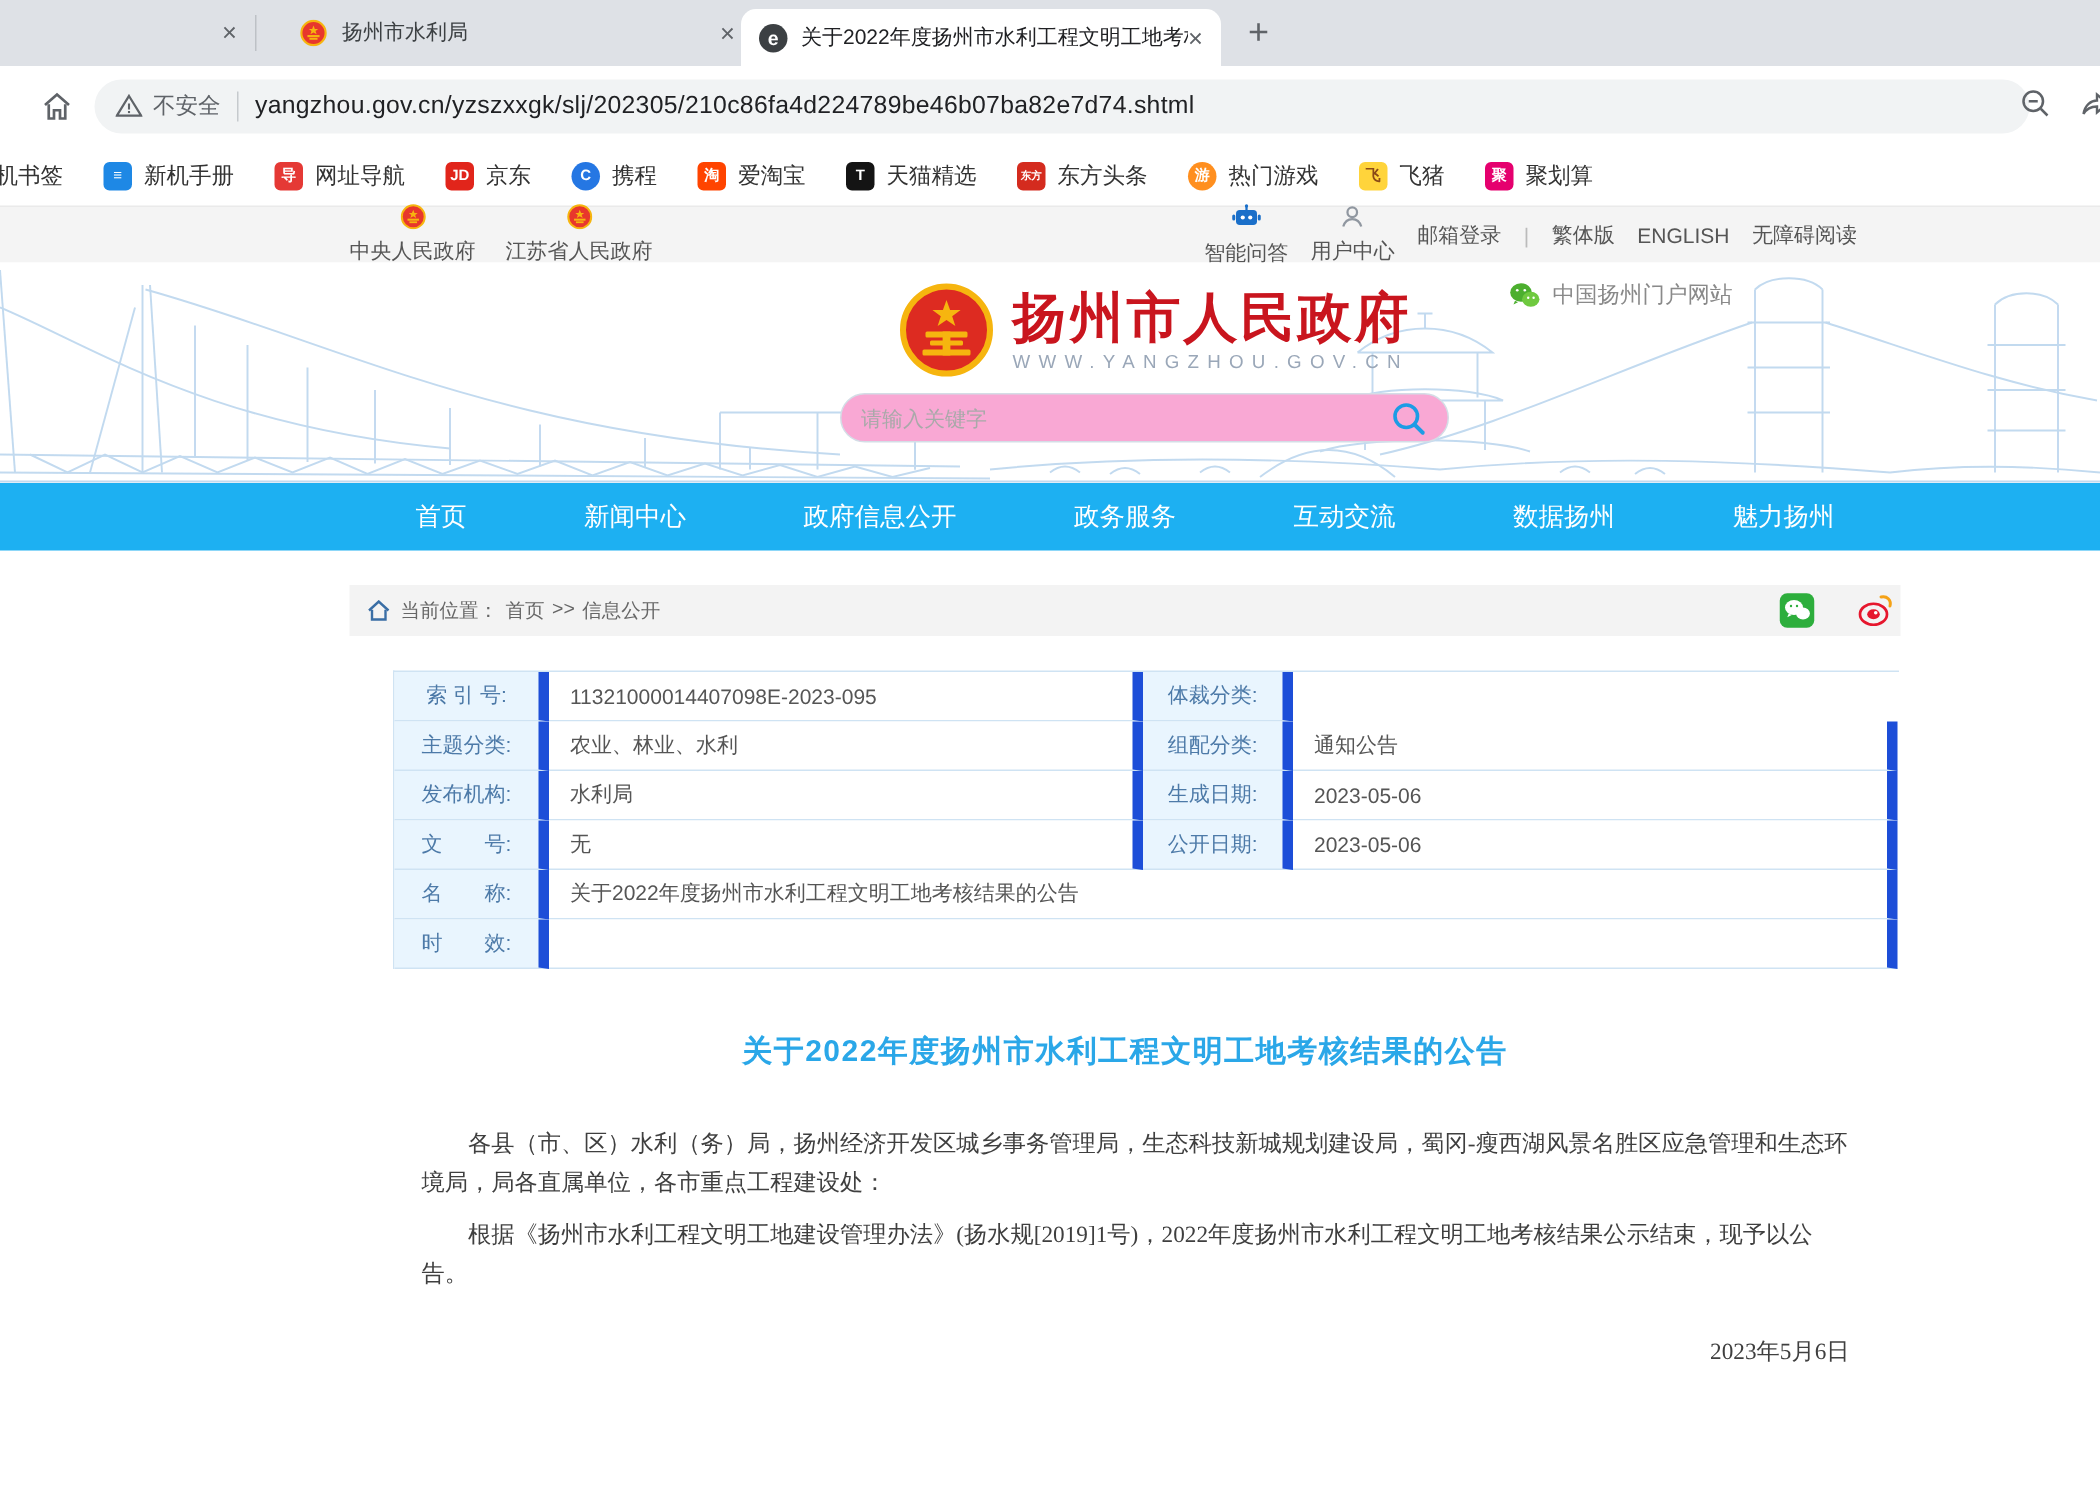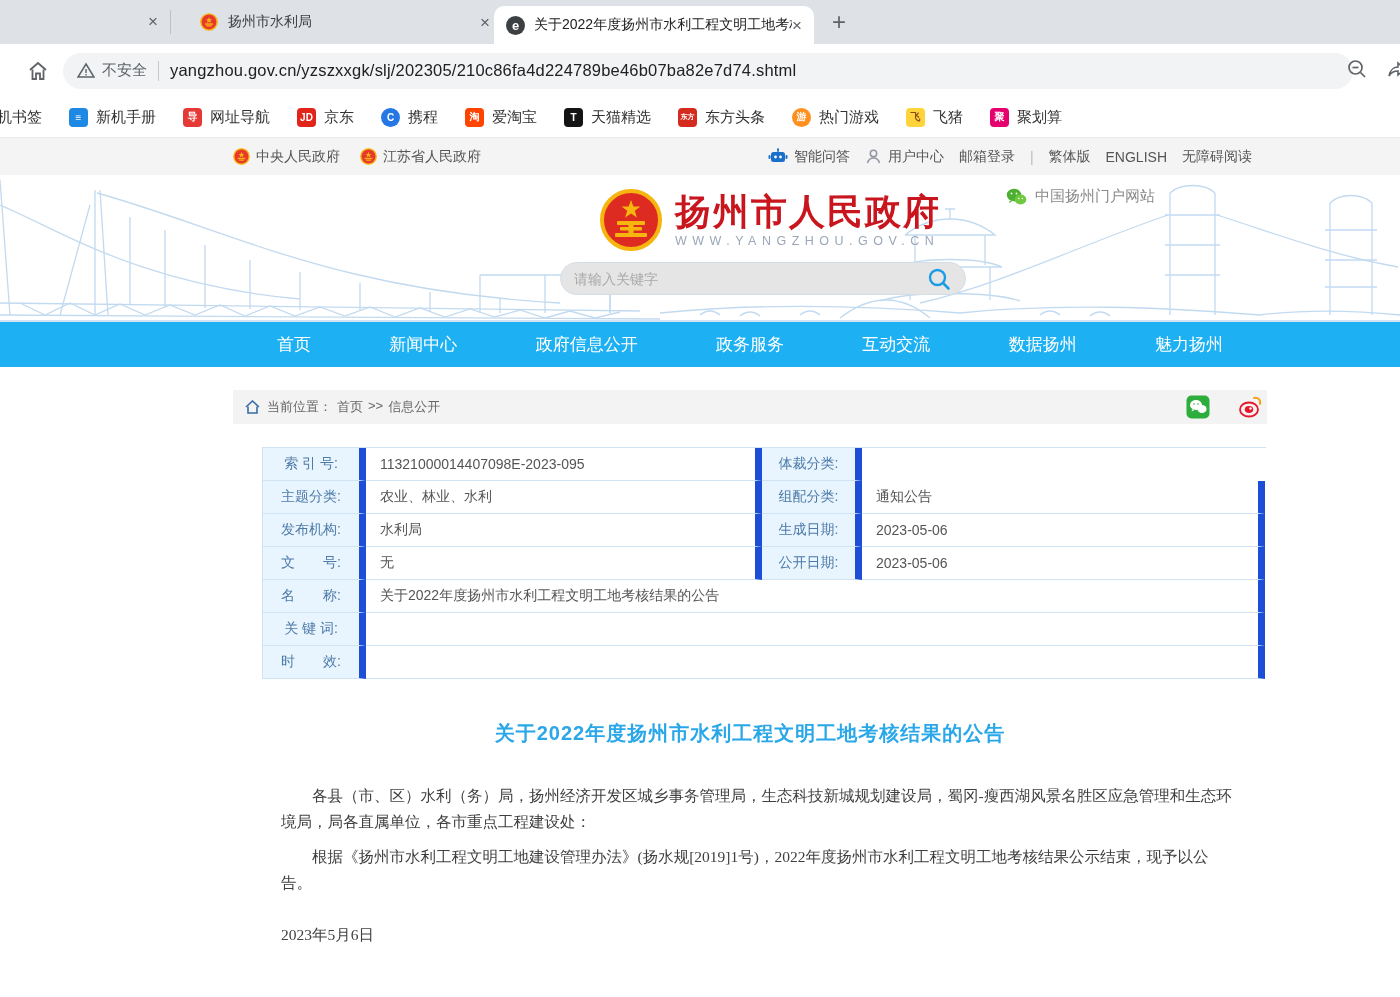--- a/index.html
+++ b/index.html
@@ -37,35 +37,35 @@
     display:flex; align-items:center; gap:27px; font-size:15px; color:#333; padding-left:0; overflow:hidden; }
   .bm { display:flex; align-items:center; gap:8px; white-space:nowrap; }
   .bm-icon { width:19px; height:19px; border-radius:4px; color:#fff; font-size:10px; font-weight:bold;
     display:flex; align-items:center; justify-content:center; flex:0 0 auto; overflow:hidden; }
   .bm-icon.round { border-radius:50%; }
   .bm-icon.tiny { font-size:7px; }
 
   
   .utilbar { position:relative; height:37px; background:#f4f4f4; font-size:14px; color:#555; }
   .util-left { position:absolute; left:233px; top:0; height:37px; display:flex; align-items:center; gap:20px; }
-  .util-right { position:absolute; right:148px; top:0; height:37px; display:flex; align-items:center; gap:15px; }
-  .util-item { display:flex; align-items:center; gap:6px; }
+  .util-right { position:absolute; right:162px; top:0; height:37px; display:flex; align-items:center; gap:15px; }
+  .util-item { display:flex; align-items:center; gap:6px;flex-direction:column; }
   .mini-emblem { width:17px; height:17px; }
 
   
   .banner { position:relative; height:147px; background:#fff; overflow:hidden; }
   .banner-art { position:absolute; inset:0; pointer-events:none; }
   .logo-block { position:absolute; left:599px; top:13px; display:flex; align-items:center; }
   .big-emblem { width:64px; height:64px; }
   .logo-text { margin-left:12px; }
   .site-name { font-size:36px; font-weight:bold; color:#c9151e; letter-spacing:2px; line-height:40px; }
   .site-url { font-size:12.5px; color:#9aa7b8; letter-spacing:5.5px; margin-top:2px; }
   .portal { position:absolute; left:1006px; top:12px; display:flex; align-items:center; gap:8px;
     font-size:15px; color:#8a8a8a; }
-  .searchbox { position:absolute; left:560px; top:87px; width:406px; height:33px; background:#e5e5e5;
+  .searchbox { position:absolute; left:560px; top:87px; width:406px; height:33px; background:#f9a8d4;
     border:1px solid #d4dde6; border-radius:17px; display:flex; align-items:center; padding:0 13px; }
   .searchbox input { flex:1; border:none; outline:none; background:transparent; font-size:14px; color:#333;
     font-family:"Liberation Sans",sans-serif; }
   .searchbox input::placeholder { color:#a9a9a9; }
 
   
   .mainnav { height:45px; background:#1db0f2; }
   .mainnav-inner { margin-left:233px; width:1034px; height:45px; display:flex; align-items:center;
     justify-content:space-between; padding:0 44px; }
   .nav-item { color:#fff; font-size:17px; white-space:nowrap; }
@@ -84,21 +84,21 @@
   .icell { border-right:7px solid #1d4ed8; border-bottom:1px solid #cfe3f3;
     display:flex; align-items:center; font-size:14px; overflow:hidden; white-space:nowrap; }
   .icell.lbl { background:#e9f5fe; color:#4d7aa8; justify-content:center; }
   .icell.val { background:#fff; color:#555; padding-left:14px; }
 
   .article-title { margin-top:41px; text-align:center; color:#2aa7e8; font-size:20px; font-weight:bold; letter-spacing:1px; }
   .article-body { margin:33px 34px 0 48px; font-family:"Liberation Serif","DejaVu Serif",serif;
     font-size:15.5px; color:#3f3f3f; line-height:1.68; }
   .article-body p { text-indent:2em;margin-top:36px; }
   .article-body .p2 { margin-top:9px; }
-  .article-date { margin-top:26px; }
+  .article-date { text-align:right; margin-top:26px; }
 </style>
 </head>
 <body>
 
 <div class="tabbar">
   <span class="tab-close tab0-close">×</span>
   <div class="tab-divider"></div>
 
   <div class="tab-inactive">
     <svg class="favicon-emblem" viewBox="0 0 20 20">
@@ -385,24 +385,20 @@
       <div class="icell lbl">文　　号:</div>
       <div class="icell val">无</div>
       <div class="icell lbl">公开日期:</div>
       <div class="icell val">2023-05-06</div>
     </div>
     <div class="irow full">
       <div class="icell lbl">名　　称:</div>
       <div class="icell val">关于2022年度扬州市水利工程文明工地考核结果的公告</div>
     </div>
     <div class="irow full">
-      <div class="icell lbl">关 键 词:</div>
-      <div class="icell val"></div>
-    </div>
-    <div class="irow full">
       <div class="icell lbl">时　　效:</div>
       <div class="icell val"></div>
     </div>
   </div>
 
   <div class="article-title">关于2022年度扬州市水利工程文明工地考核结果的公告</div>
 
   <div class="article-body">
     <p>各县（市、区）水利（务）局，扬州经济开发区城乡事务管理局，生态科技新城规划建设局，蜀冈-瘦西湖风景名胜区应急管理和生态环境局，局各直属单位，各市重点工程建设处：</p>
     <p class="p2">根据《扬州市水利工程文明工地建设管理办法》(扬水规[2019]1号)，2022年度扬州市水利工程文明工地考核结果公示结束，现予以公告。</p>

